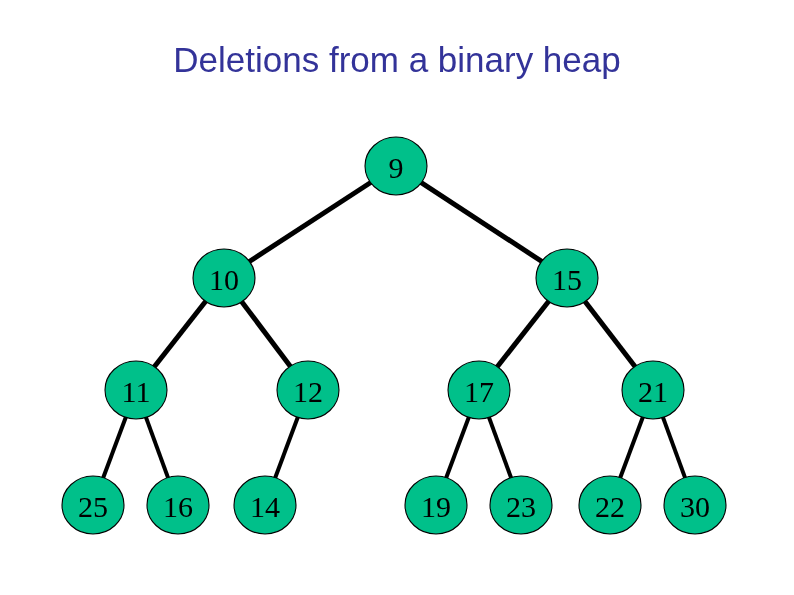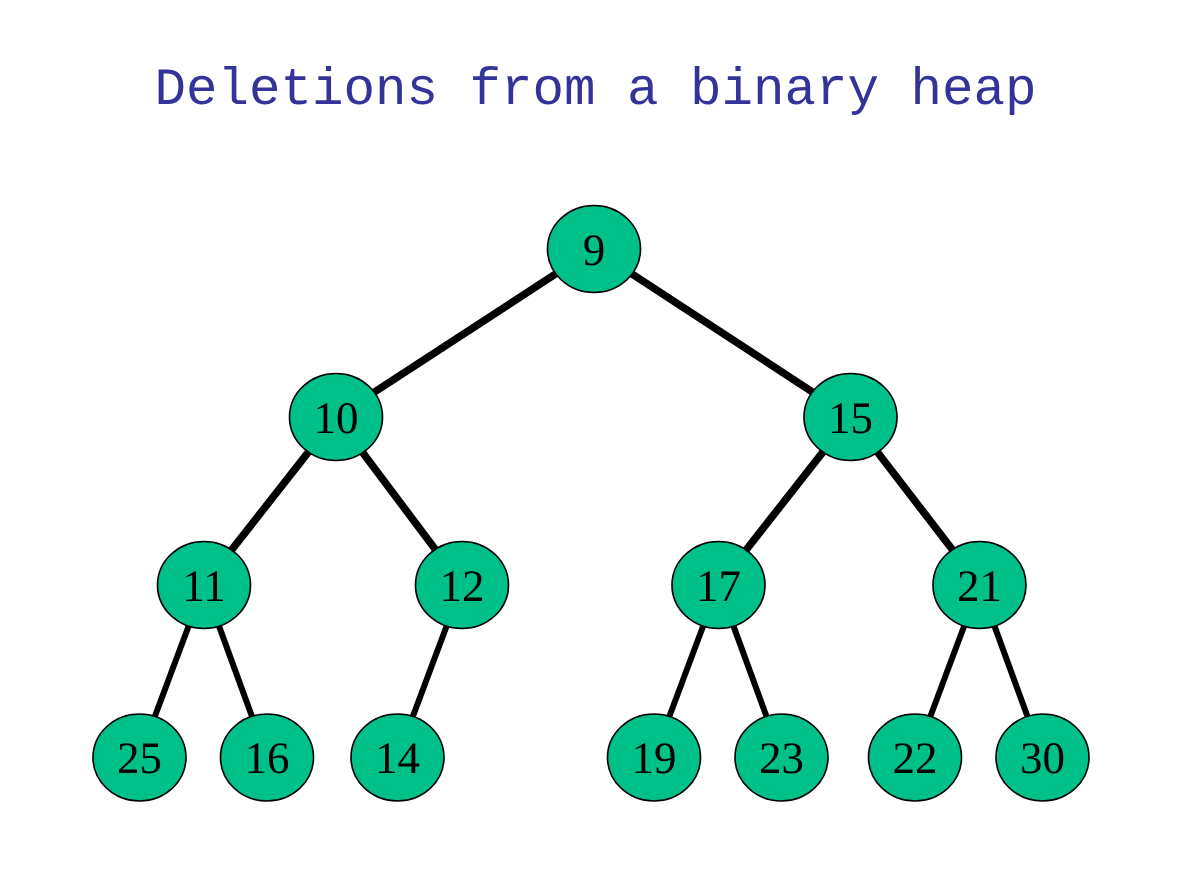--- a/index.html
+++ b/index.html
@@ -19,21 +19,21 @@
     width: 794px;
     height: 595px;
     background: #ffffff;
   }
   #slide-title {
     position: absolute;
     left: 0;
     top: 40px;
     width: 794px;
     text-align: center;
-    font-family: Liberation Mono, monospace;
+    font-family: Liberation Sans, sans-serif;
     font-size: 35px;
     font-weight: 400;
     letter-spacing: 0px;
     color: #333399;
     white-space: nowrap;
   }
   #tree-canvas {
     position: absolute;
     left: 0;
     top: 0;

